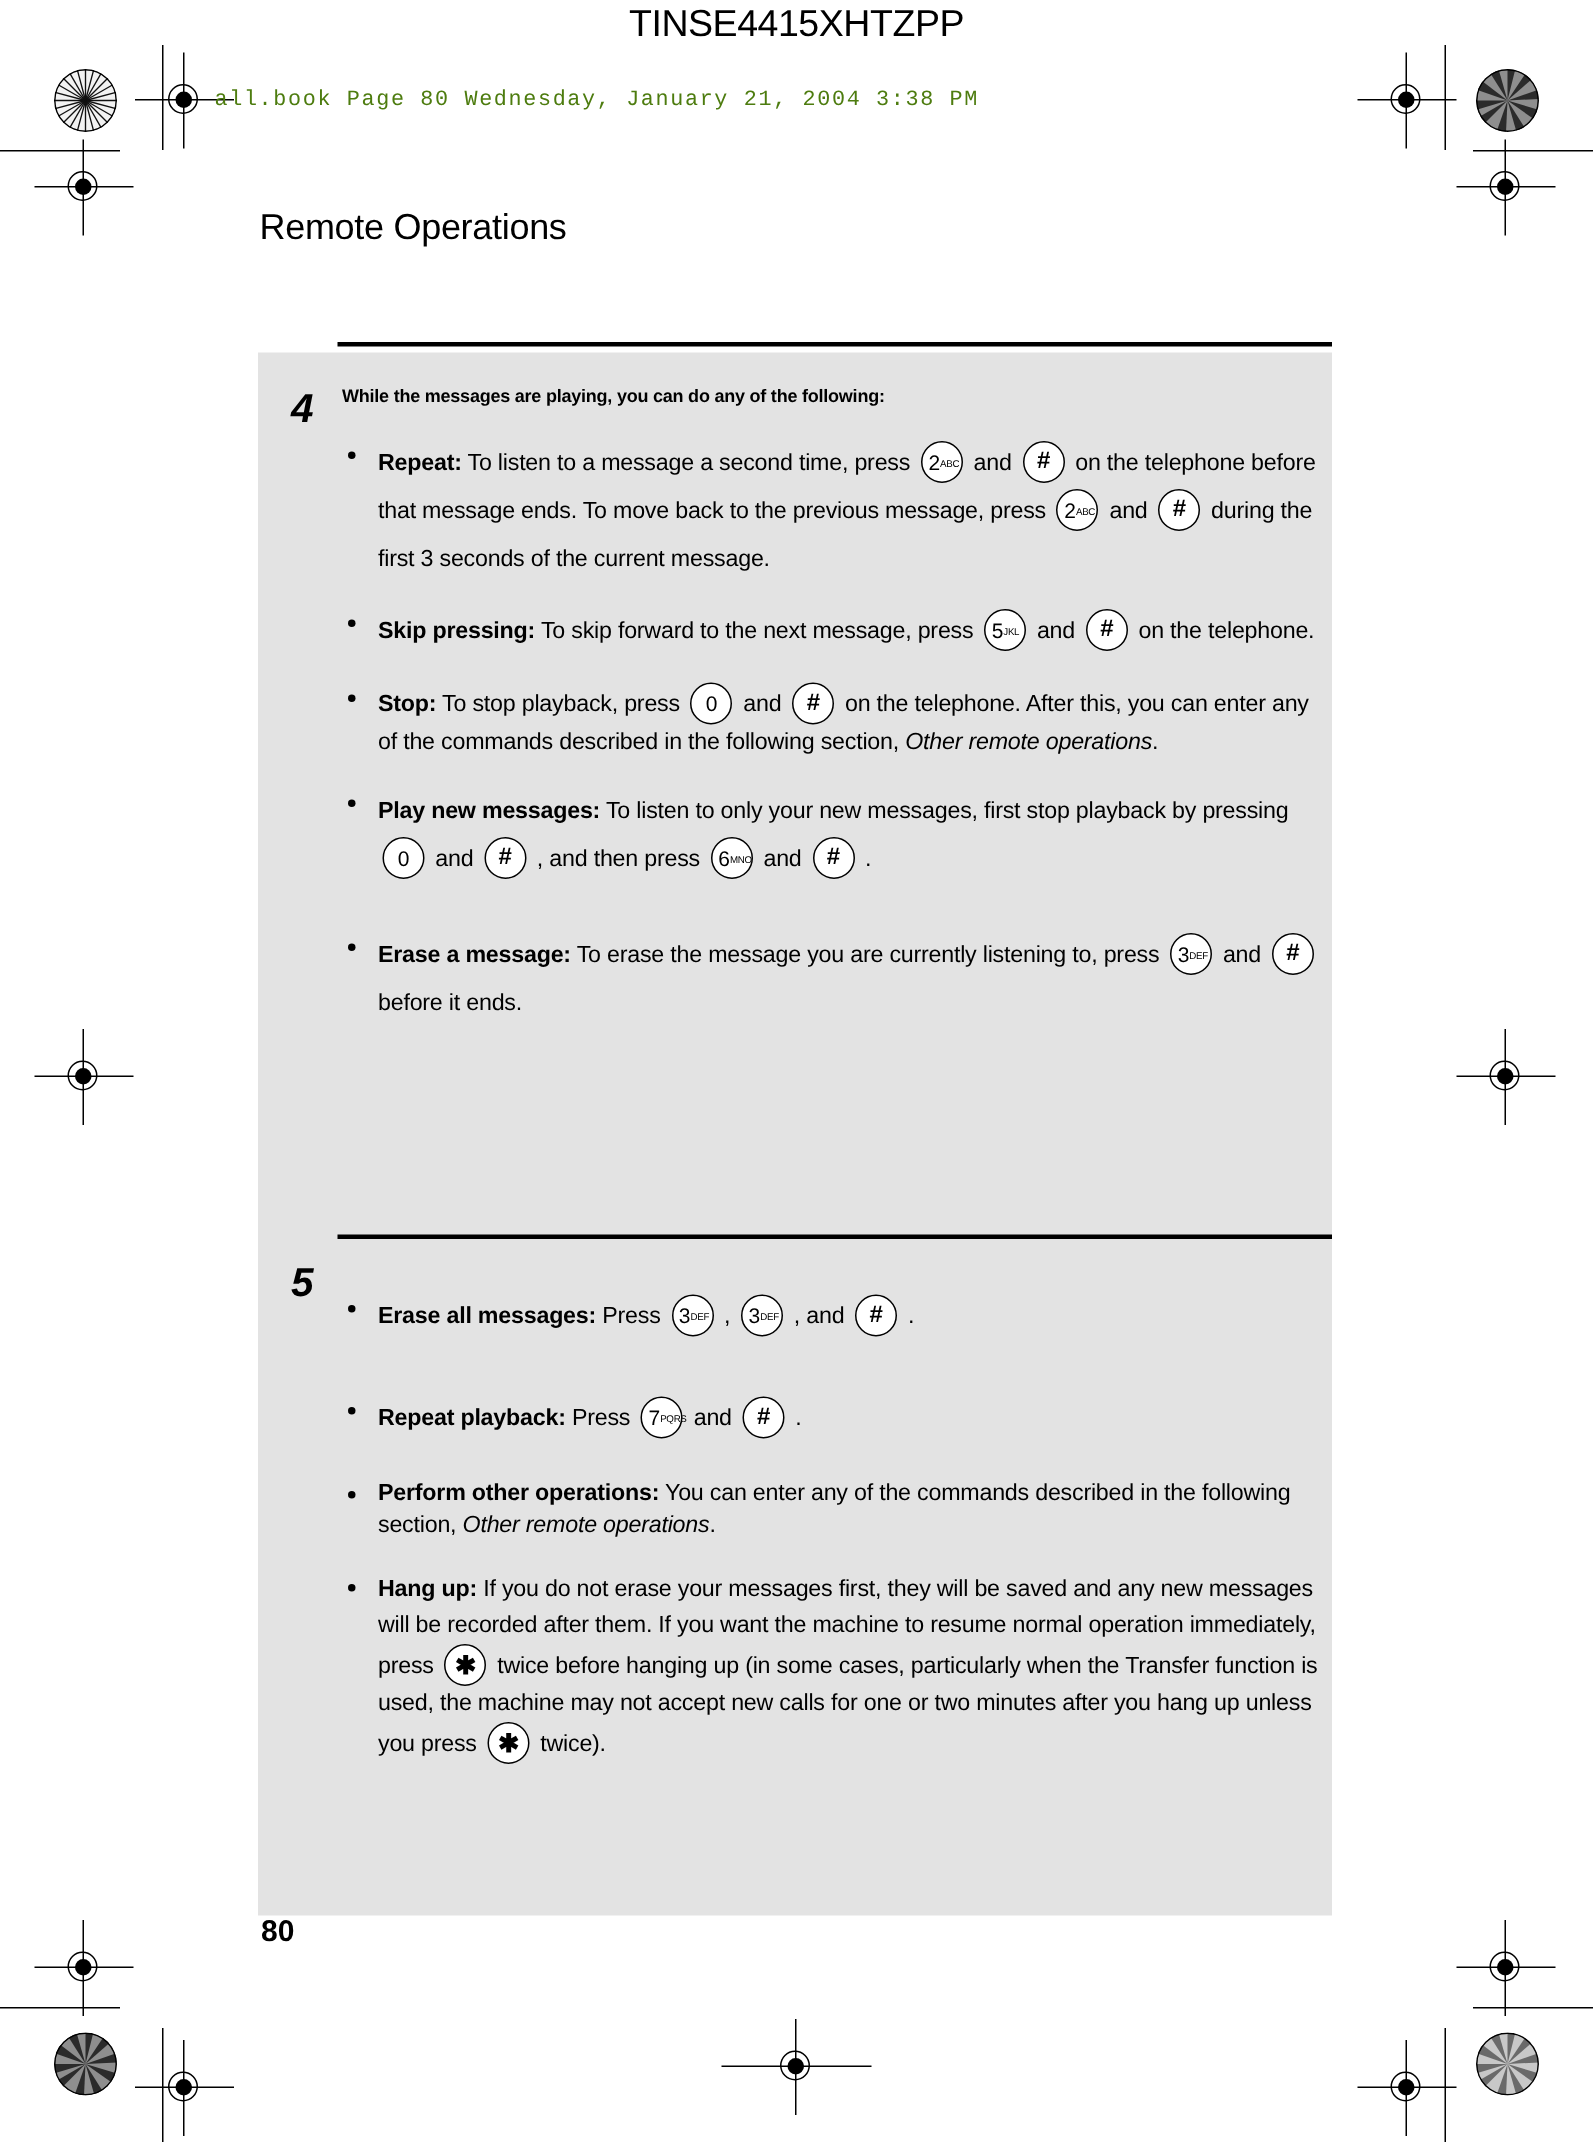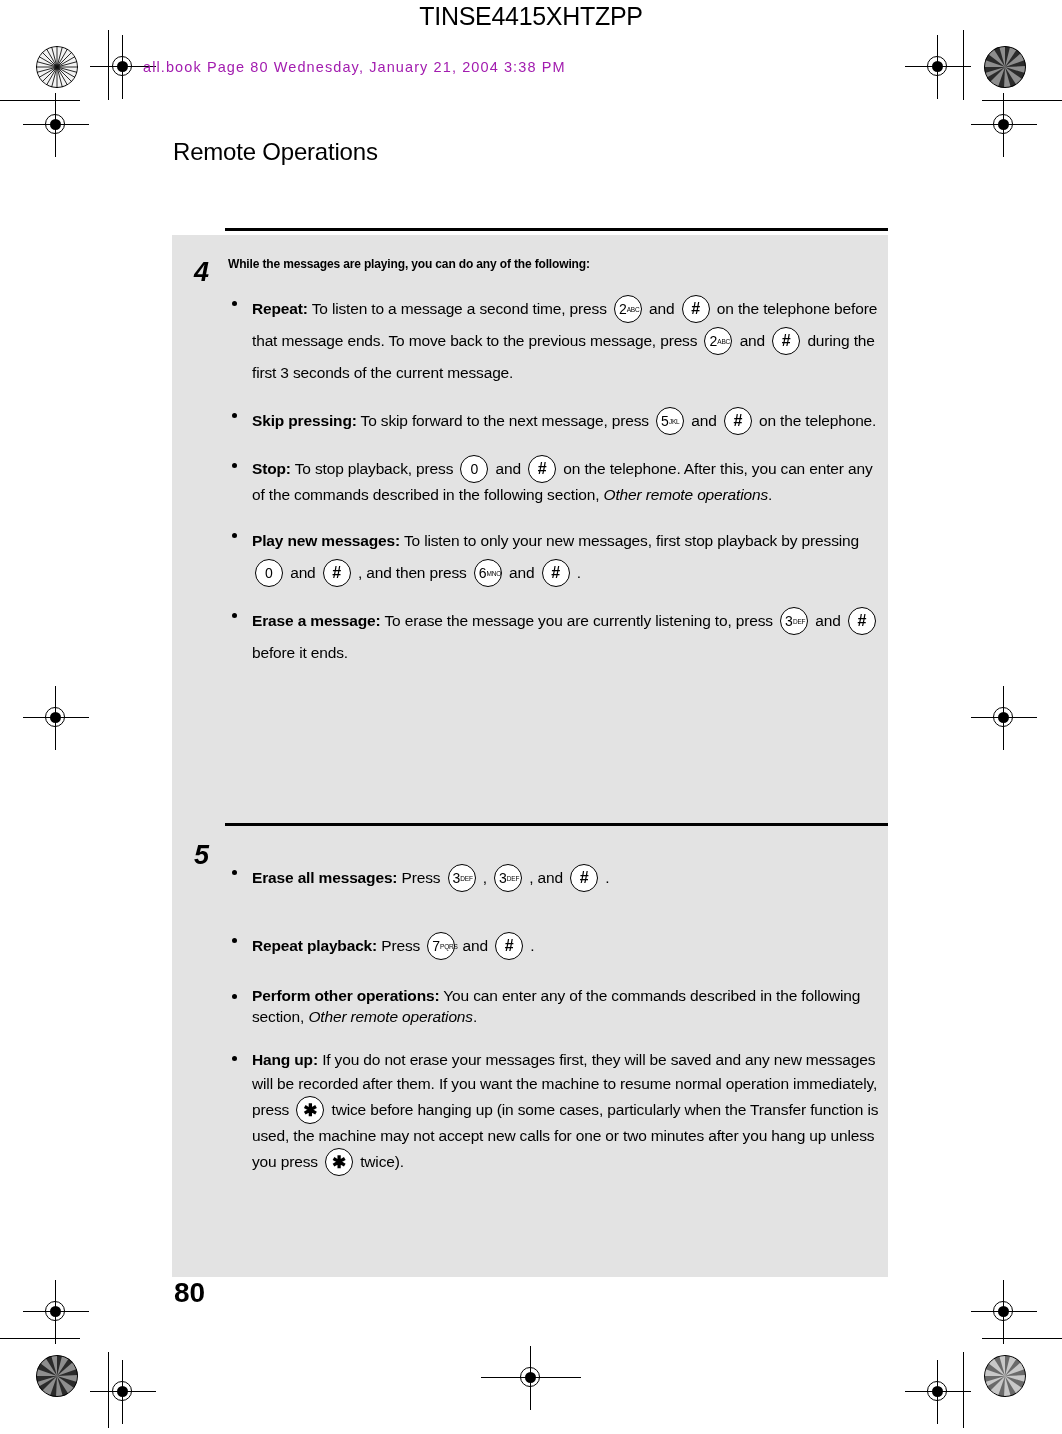--- a/index.html
+++ b/index.html
@@ -69,24 +69,24 @@
     top: 2px;
     text-align: center;
     font-size: 25px;
     letter-spacing: -0.3px;
     font-family: "Liberation Sans", sans-serif;
   }
   .file-info {
     position: absolute;
     left: 143px;
     top: 59px;
-    font-family: Liberation Sans, sans-serif;
+    font-family: Liberation Mono, monospace;
     font-size: 14.5px;
     letter-spacing: 1.1px;
-    color: #a21caf;
+    color: #4d7c0f;
     white-space: nowrap;
   }
   .section-title {
     position: absolute;
     left: 173px;
     top: 138px;
     font-size: 24px;
     letter-spacing: -0.2px;
   }
 
@@ -206,21 +206,21 @@
     font-size: 17px;
     line-height: 1;
     font-weight: bold;
   }
 
   
   .page-num {
     position: absolute;
     left: 174px;
     top: 1277px;
-    font-size: 28px;
+    font-size: 20px;
     font-weight: bold;
   }
 </style>
 </head>
 <body>
 
 <div>
 
   <div class="starburst" style="left:36px; top:46px;">
     <svg width="42" height="42" viewBox="0 0 42 42">
@@ -415,21 +415,21 @@
       </div>
 
       <div class="bullet lh-mixed" style="margin-top:18px;">
         <span class="dot-marker"></span><b>Stop:</b><span> To stop playback, press </span><span class="key"><span class="kdigit">0</span></span><span> and </span><span class="key"><span class="khash">#</span></span><span> on the telephone. After this, you can enter any of the commands described in the following section, </span><i>Other remote operations</i><span>.</span>
       </div>
 
       <div class="bullet lh-tall" style="margin-top:18px;">
         <span class="dot-marker"></span><b>Play new messages:</b><span> To listen to only your new messages, first stop playback by pressing </span><span class="key"><span class="kdigit">0</span></span><span> and </span><span class="key"><span class="khash">#</span></span><span> , and then press </span><span class="key with-letters"><span class="kdigit">6<span class="kletters">MNO</span></span></span><span> and </span><span class="key"><span class="khash">#</span></span><span> .</span>
       </div>
 
-      <div class="bullet lh-tall" style="margin-top:16px;">
+      <div class="bullet lh-tall" style="margin-top:32px;">
         <span class="dot-marker"></span><b>Erase a message:</b><span> To erase the message you are currently listening to, press </span><span class="key with-letters"><span class="kdigit">3<span class="kletters">DEF</span></span></span><span> and </span><span class="key"><span class="khash">#</span></span><span> before it ends.</span>
       </div>
 
     </div>
   </div>
 
   <div class="step" style="top:605px;">
     <div class="step-num">5</div>
     <div class="bullets">
 

